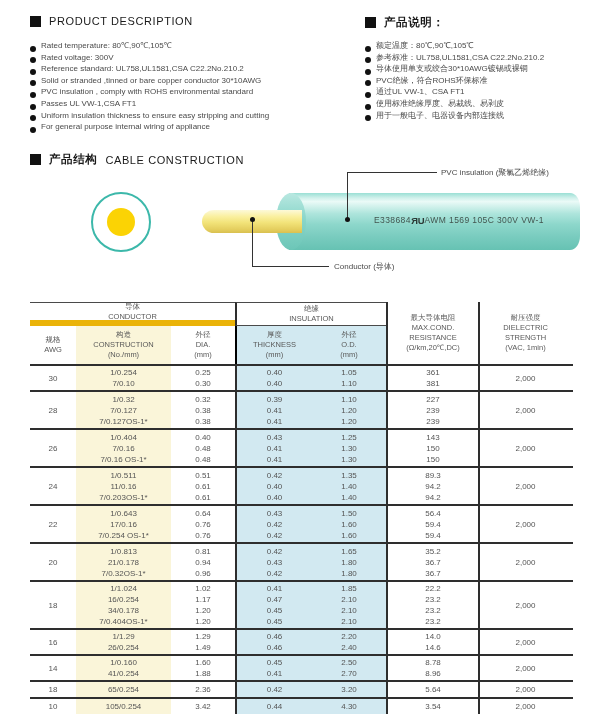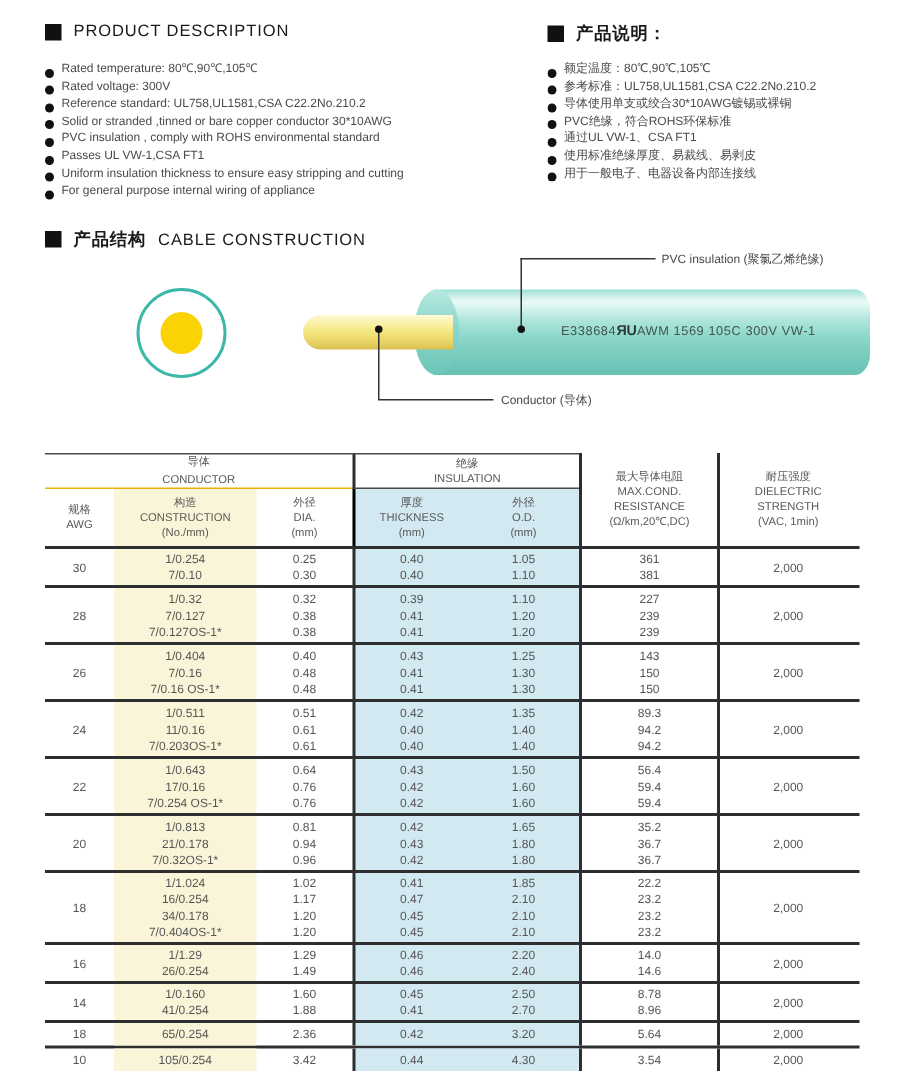--- a/index.html
+++ b/index.html
@@ -27,21 +27,21 @@
   .dlabel{font-size:8px;color:#4a4a4a;white-space:nowrap;z-index:4;}
   .cprint{display:flex;align-items:flex-start;gap:0;font-size:8.5px;letter-spacing:0.4px;color:#42554f;z-index:4;white-space:nowrap;}
   .ulmark{font-weight:bold;font-size:9.5px;color:#2c3a36;letter-spacing:0;}
   .ulmark .rev{display:inline-block;transform:scaleX(-1);}
   
   .spec-table{left:30px;top:302px;width:543px;}
   .hdr,.trow{display:grid;grid-template-columns:46px 95px 64px 77px 74px 92px 93px;}
   .hdr{grid-template-rows:24px 38px;border-bottom:2px solid #2e2e2e;}
   .hcell{display:flex;flex-direction:column;justify-content:center;align-items:center;
          font-size:7.5px;line-height:10px;color:#585858;text-align:center;box-sizing:border-box;}
-  .g-cond{grid-column:1/4;grid-row:1;border-top:1.5px solid #4a4a4a;border-bottom:1px solid #eab308;justify-content:space-between;}
+  .g-cond{grid-column:1/4;grid-row:1;border-top:1.5px solid #4a4a4a;border-bottom:6px solid #eab308;}
   .g-ins{grid-column:4/6;grid-row:1;border-top:1.5px solid #4a4a4a;border-bottom:1px solid #4a4a4a;border-left:2px solid #2e2e2e;}
   .h-awg{grid-column:1;grid-row:2;}
   .h-constr{grid-column:2;grid-row:2;background:#faf5d9;}
   .h-dia{grid-column:3;grid-row:2;}
   .h-thick{grid-column:4;grid-row:2;background:#d2e9f1;border-left:2px solid #000000;}
   .h-od{grid-column:5;grid-row:2;background:#d2e9f1;}
   .h-res{grid-column:6;grid-row:1/3;border-left:2px solid #2e2e2e;}
   .h-str{grid-column:7;grid-row:1/3;border-left:2px solid #2e2e2e;}
   .trow{border-bottom:2px solid #2e2e2e;box-sizing:border-box;}
   .ln1{height:17px;}.ln2{height:26px;}.ln3{height:38px;}.ln4{height:48px;}

